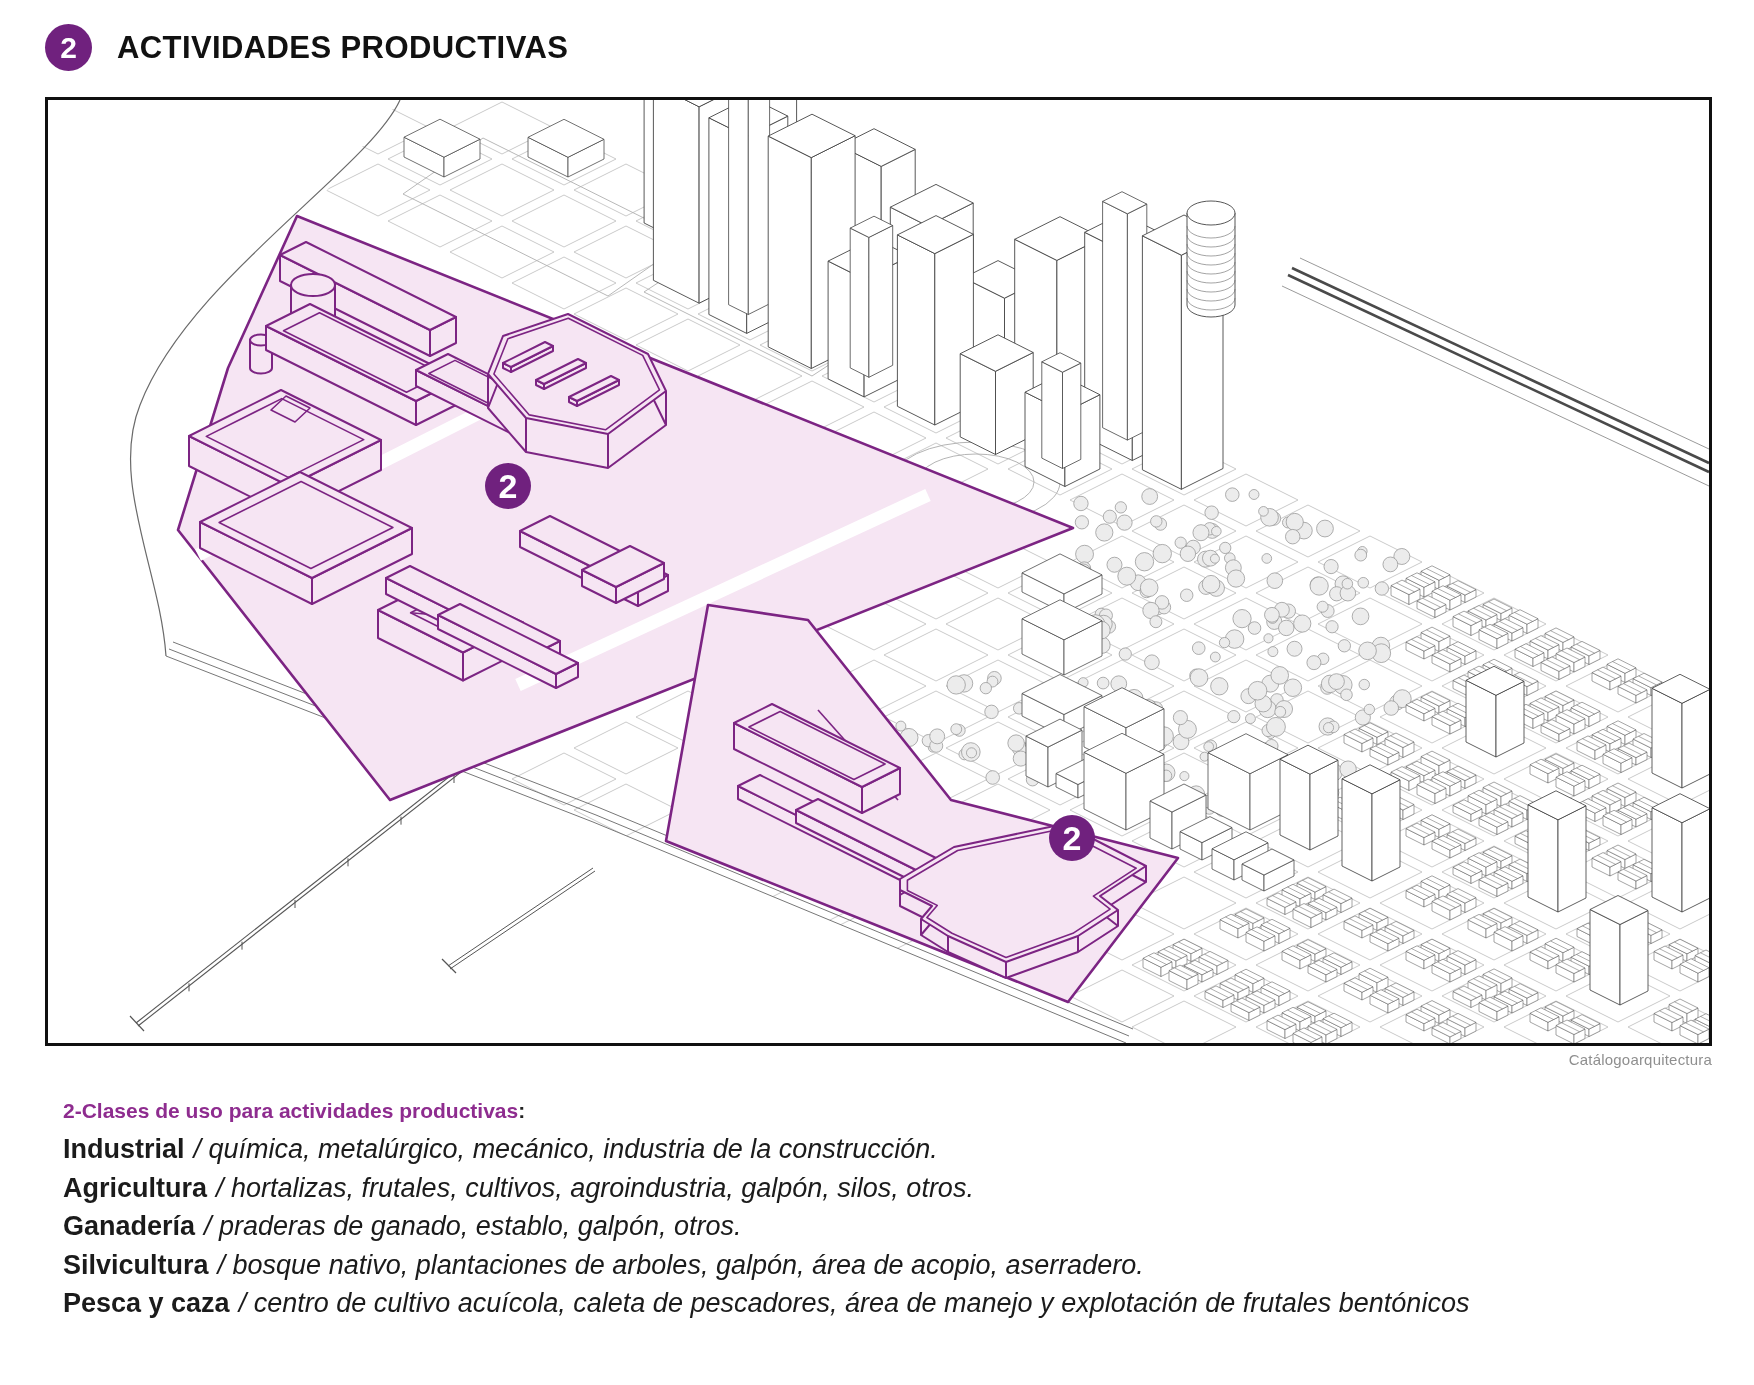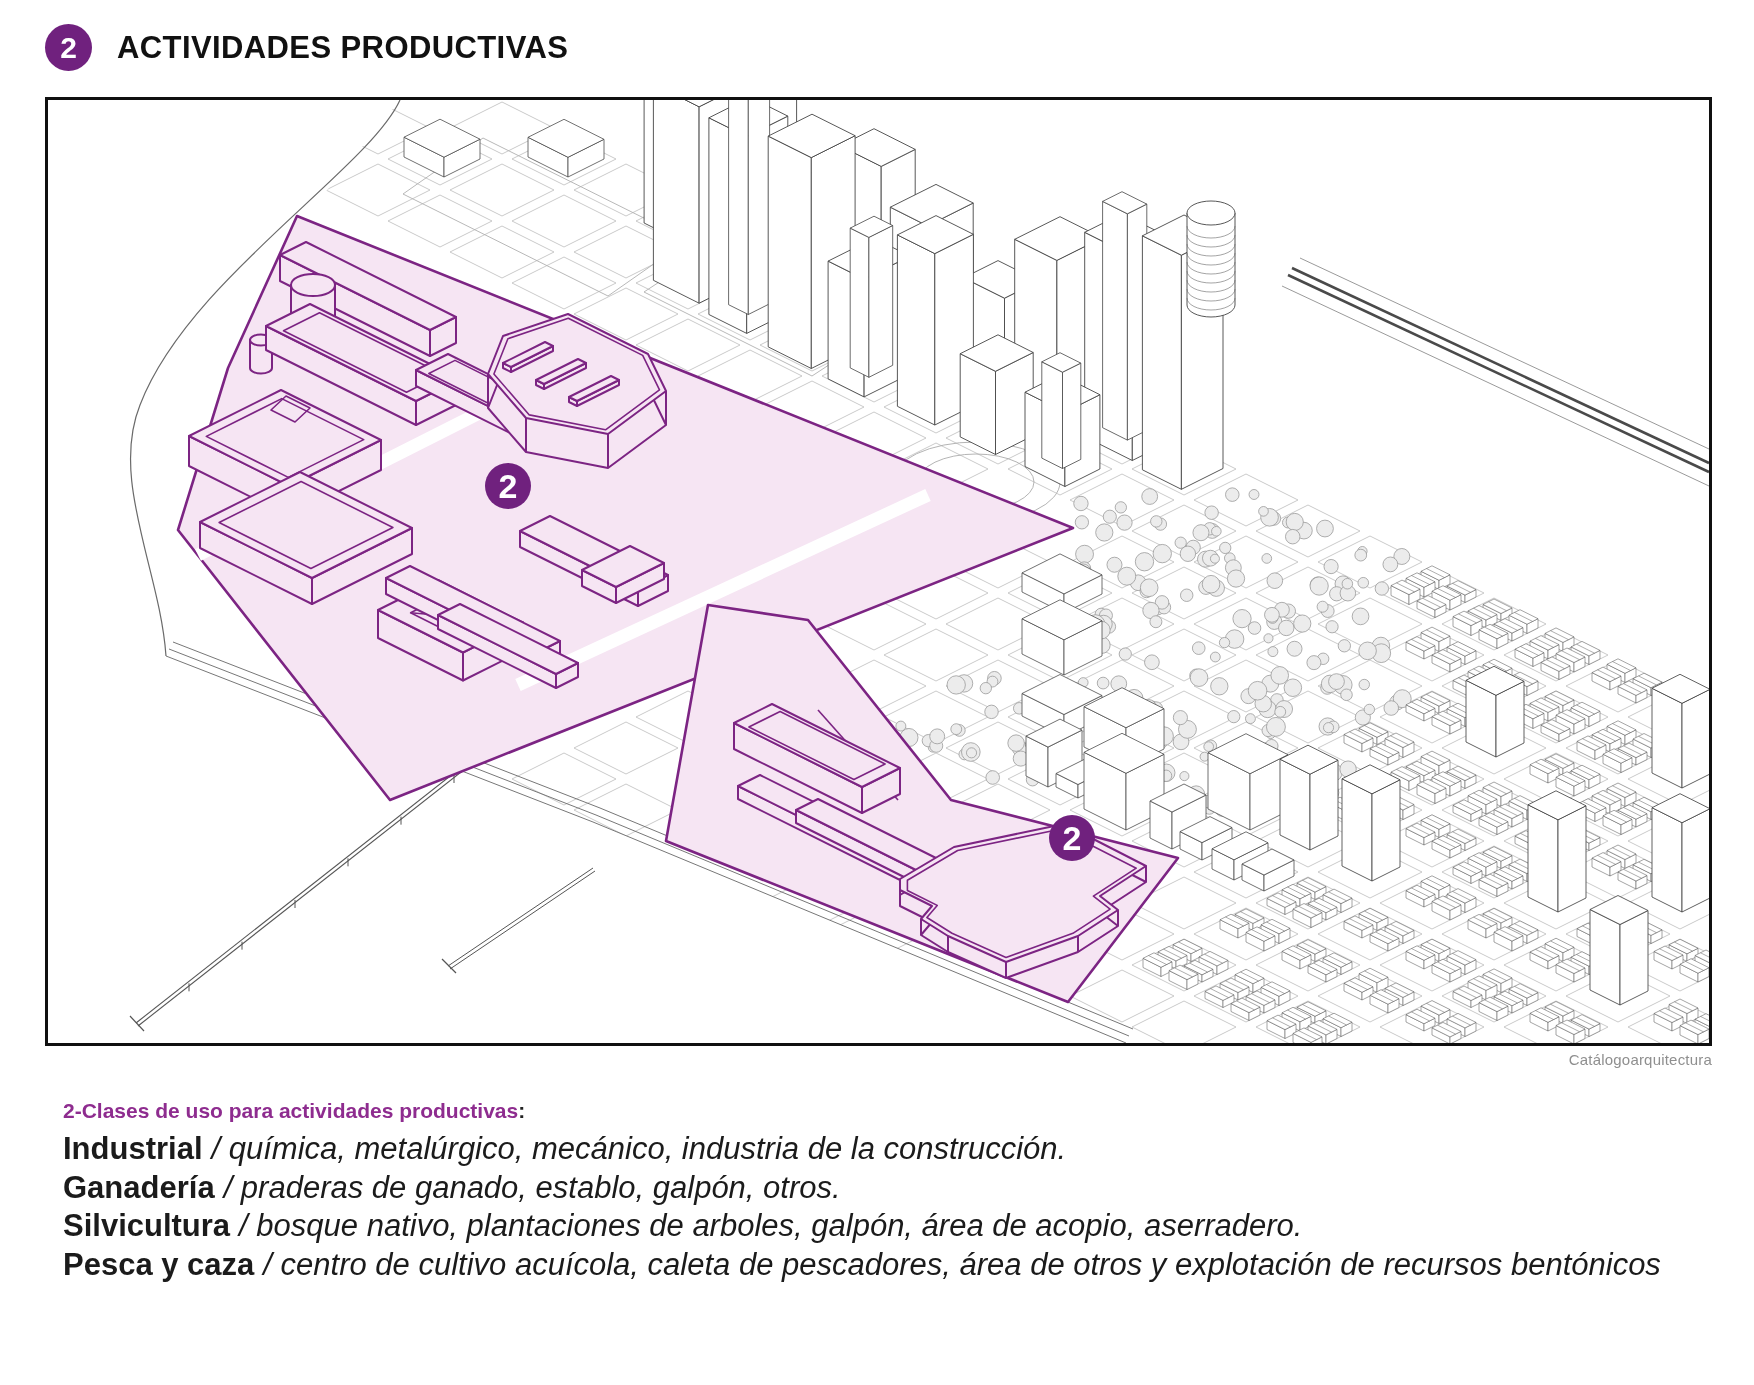--- a/index.html
+++ b/index.html
@@ -14,21 +14,21 @@
           display:flex;align-items:center;justify-content:center;font-size:30px;font-weight:bold;}
   h1.title{margin:0;font-size:31px;font-weight:800;letter-spacing:.4px;color:#111;}
   figure.map{position:absolute;left:45px;top:97px;width:1667px;height:949px;margin:0;
              border:3px solid #101010;box-sizing:border-box;background:#fff;overflow:hidden;}
   figure.map svg{display:block;width:100%;height:100%;}
   .credit{position:absolute;left:45px;top:1051px;width:1667px;text-align:right;
           font-size:15px;color:var(--cap);letter-spacing:.2px;}
   section.legend{position:absolute;left:63px;top:1099px;width:1640px;color:var(--text);}
   .lg-head{margin:0 0 7px 0;font-size:21px;font-weight:bold;color:var(--heading);}
   .lg-head .hd-colon{color:#222;}
-  .lg-line{margin:0;font-size:31px;line-height:38.5px;color:var(--text);}
+  .lg-line{margin:0;font-size:27px;line-height:38.5px;color:var(--text);}
   .lg-line b{font-weight:bold;font-style:normal;}
   .lg-line i{font-style:italic;font-weight:400;margin-left:9px;}
 </style>
 </head>
 <body>
 
 <div class="page">
 
   <header class="sec">
     <div class="hbadge">
@@ -1419,18 +1419,19 @@
           <text x="1024" y="738" dy="0.36em" text-anchor="middle" fill="#fff" font-size="34" font-weight="bold" font-family="Liberation Sans, sans-serif">2</text>
         </g>
       </svg>
   </figure>
 
   <div class="credit">Catálogoarquitectura</div>
 
   <section class="legend">
     <p class="lg-head"><span class="hd">2-Clases de uso para actividades productivas</span><span class="hd-colon">:</span></p>
     <p class="lg-line"><b>Industrial</b><i>/ química, metalúrgico, mecánico, industria de la construcción.</i></p>
+    <p class="lg-line"><b>Agricultura</b><i>/ hortalizas, frutales, cultivos, agroindustria, galpón, silos, otros.</i></p>
     <p class="lg-line"><b>Ganadería</b><i>/ praderas de ganado, establo, galpón, otros.</i></p>
     <p class="lg-line"><b>Silvicultura</b><i>/ bosque nativo, plantaciones de arboles, galpón, área de acopio, aserradero.</i></p>
-    <p class="lg-line"><b>Pesca y caza</b><i>/ centro de cultivo acuícola, caleta de pescadores, área de otros y explotación de recursos bentónicos</i></p>
+    <p class="lg-line"><b>Pesca y caza</b><i>/ centro de cultivo acuícola, caleta de pescadores, área de manejo y explotación de frutales bentónicos</i></p>
   </section>
 
 </div>
 
 </body></html>

